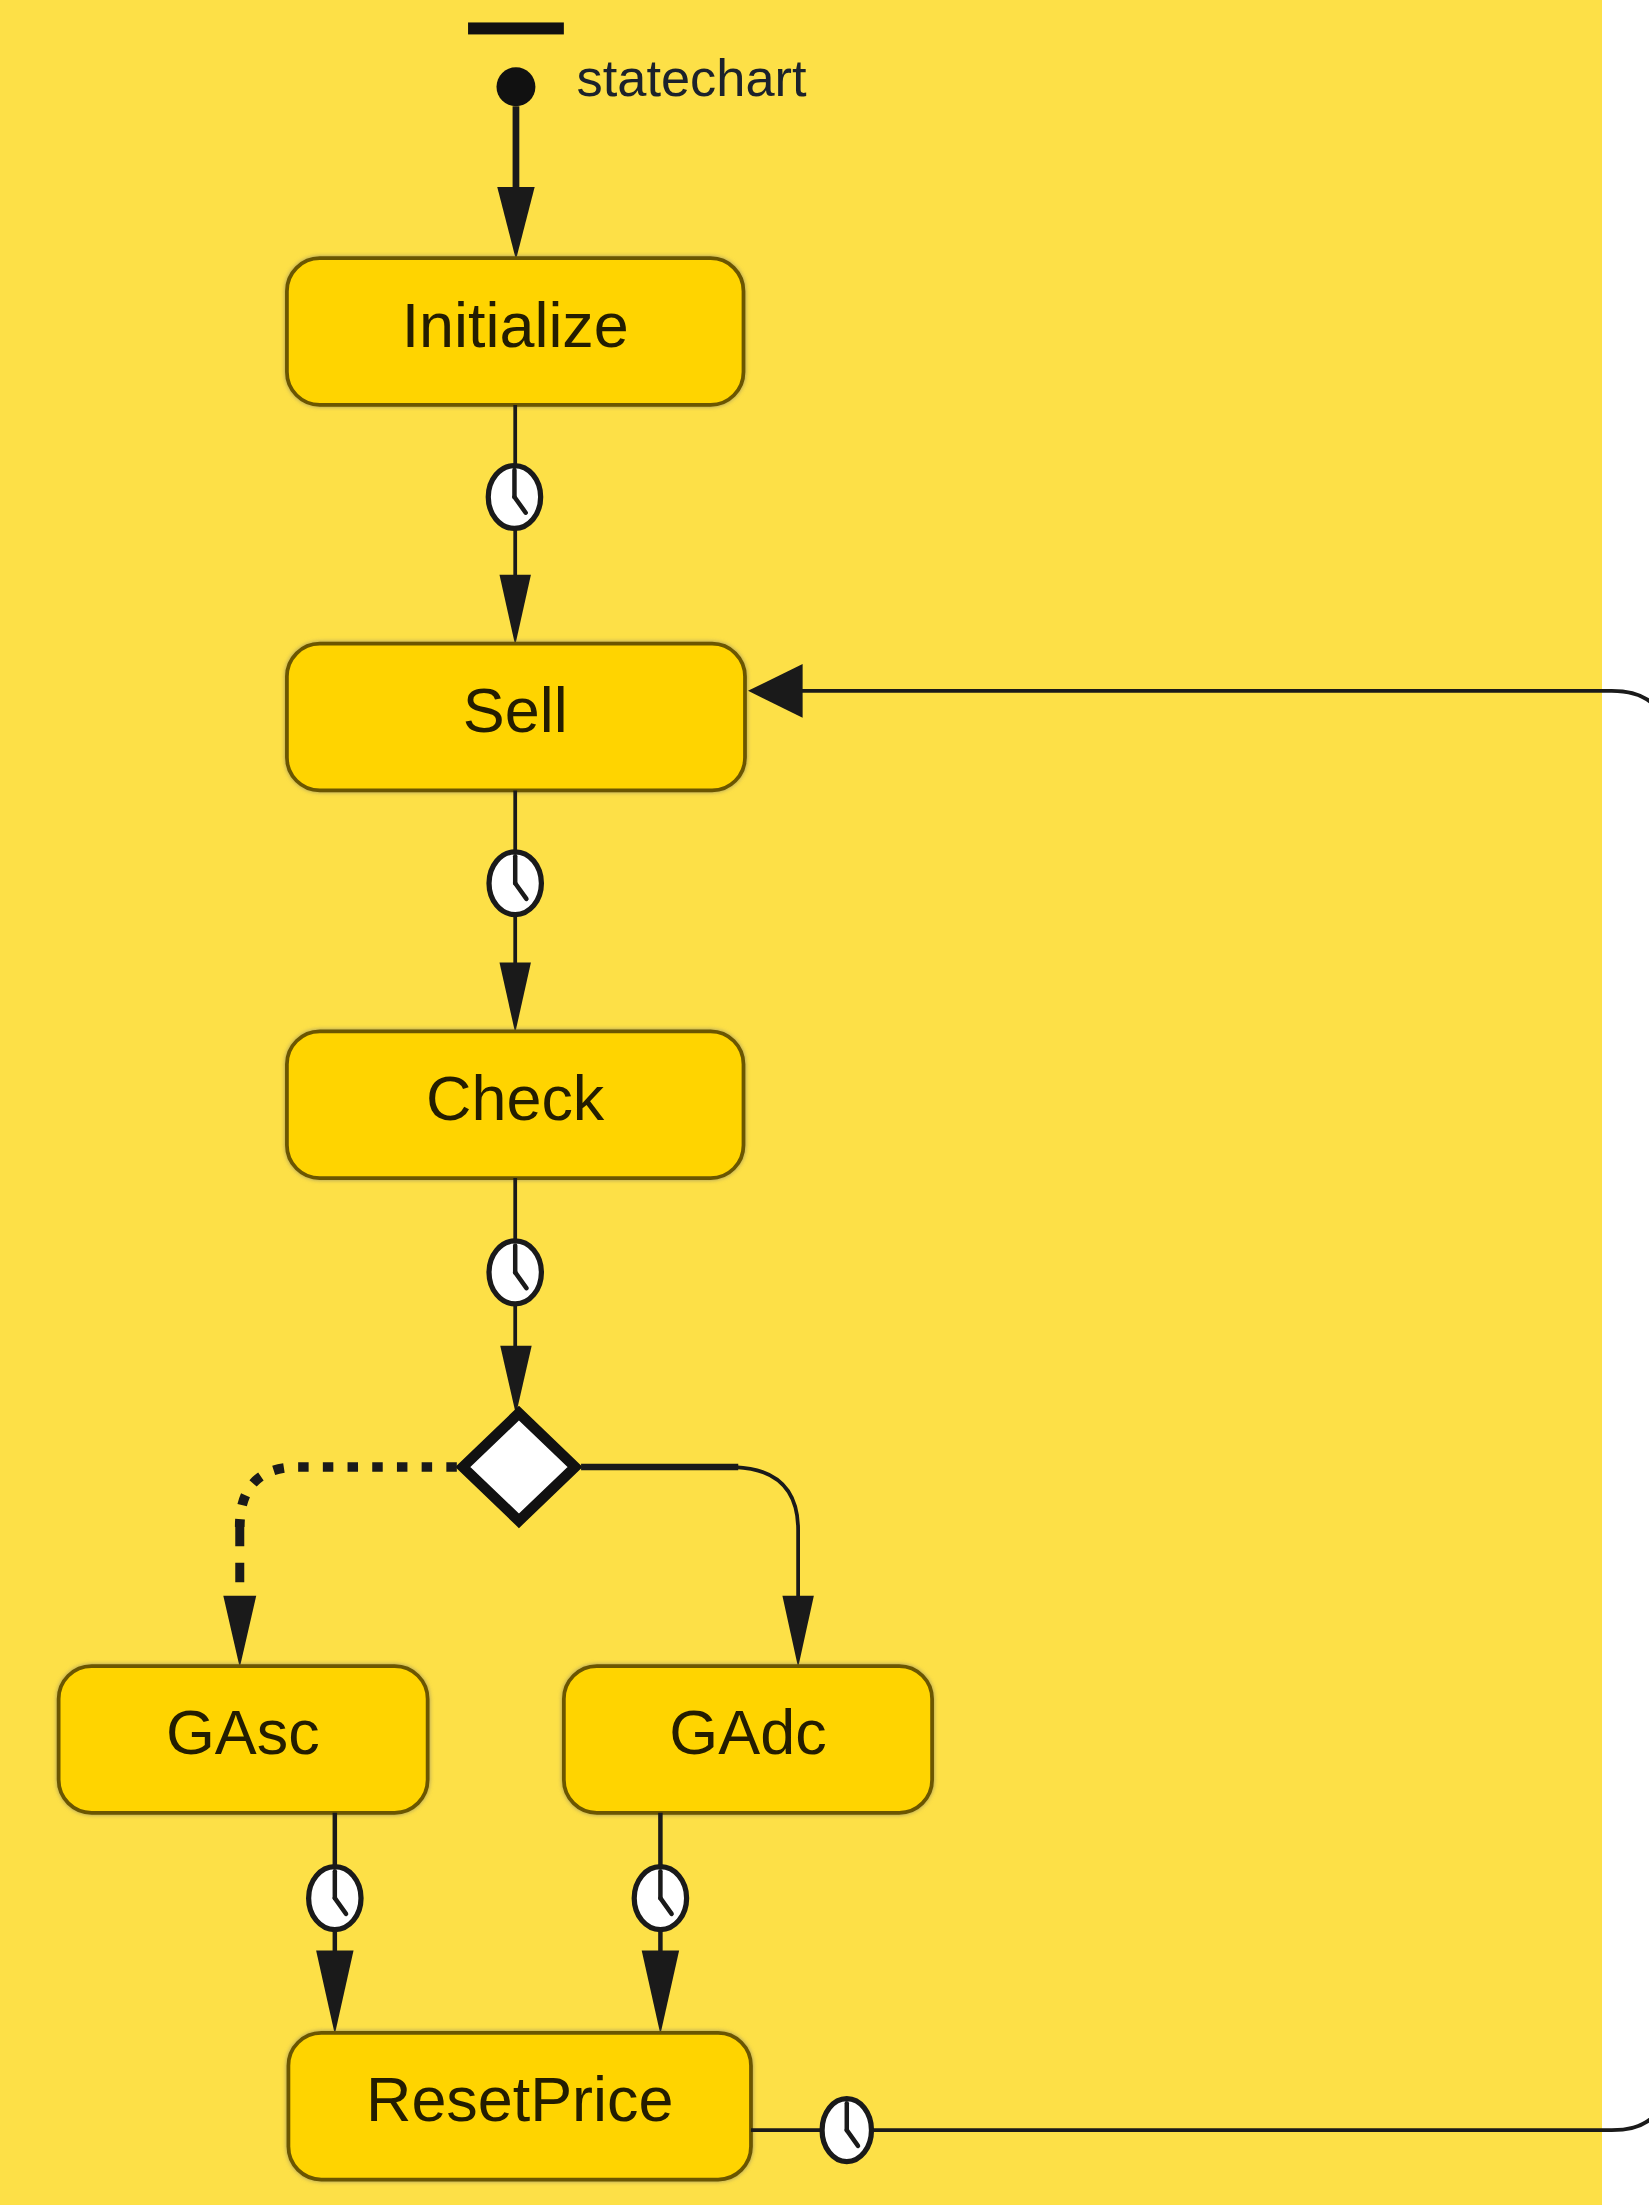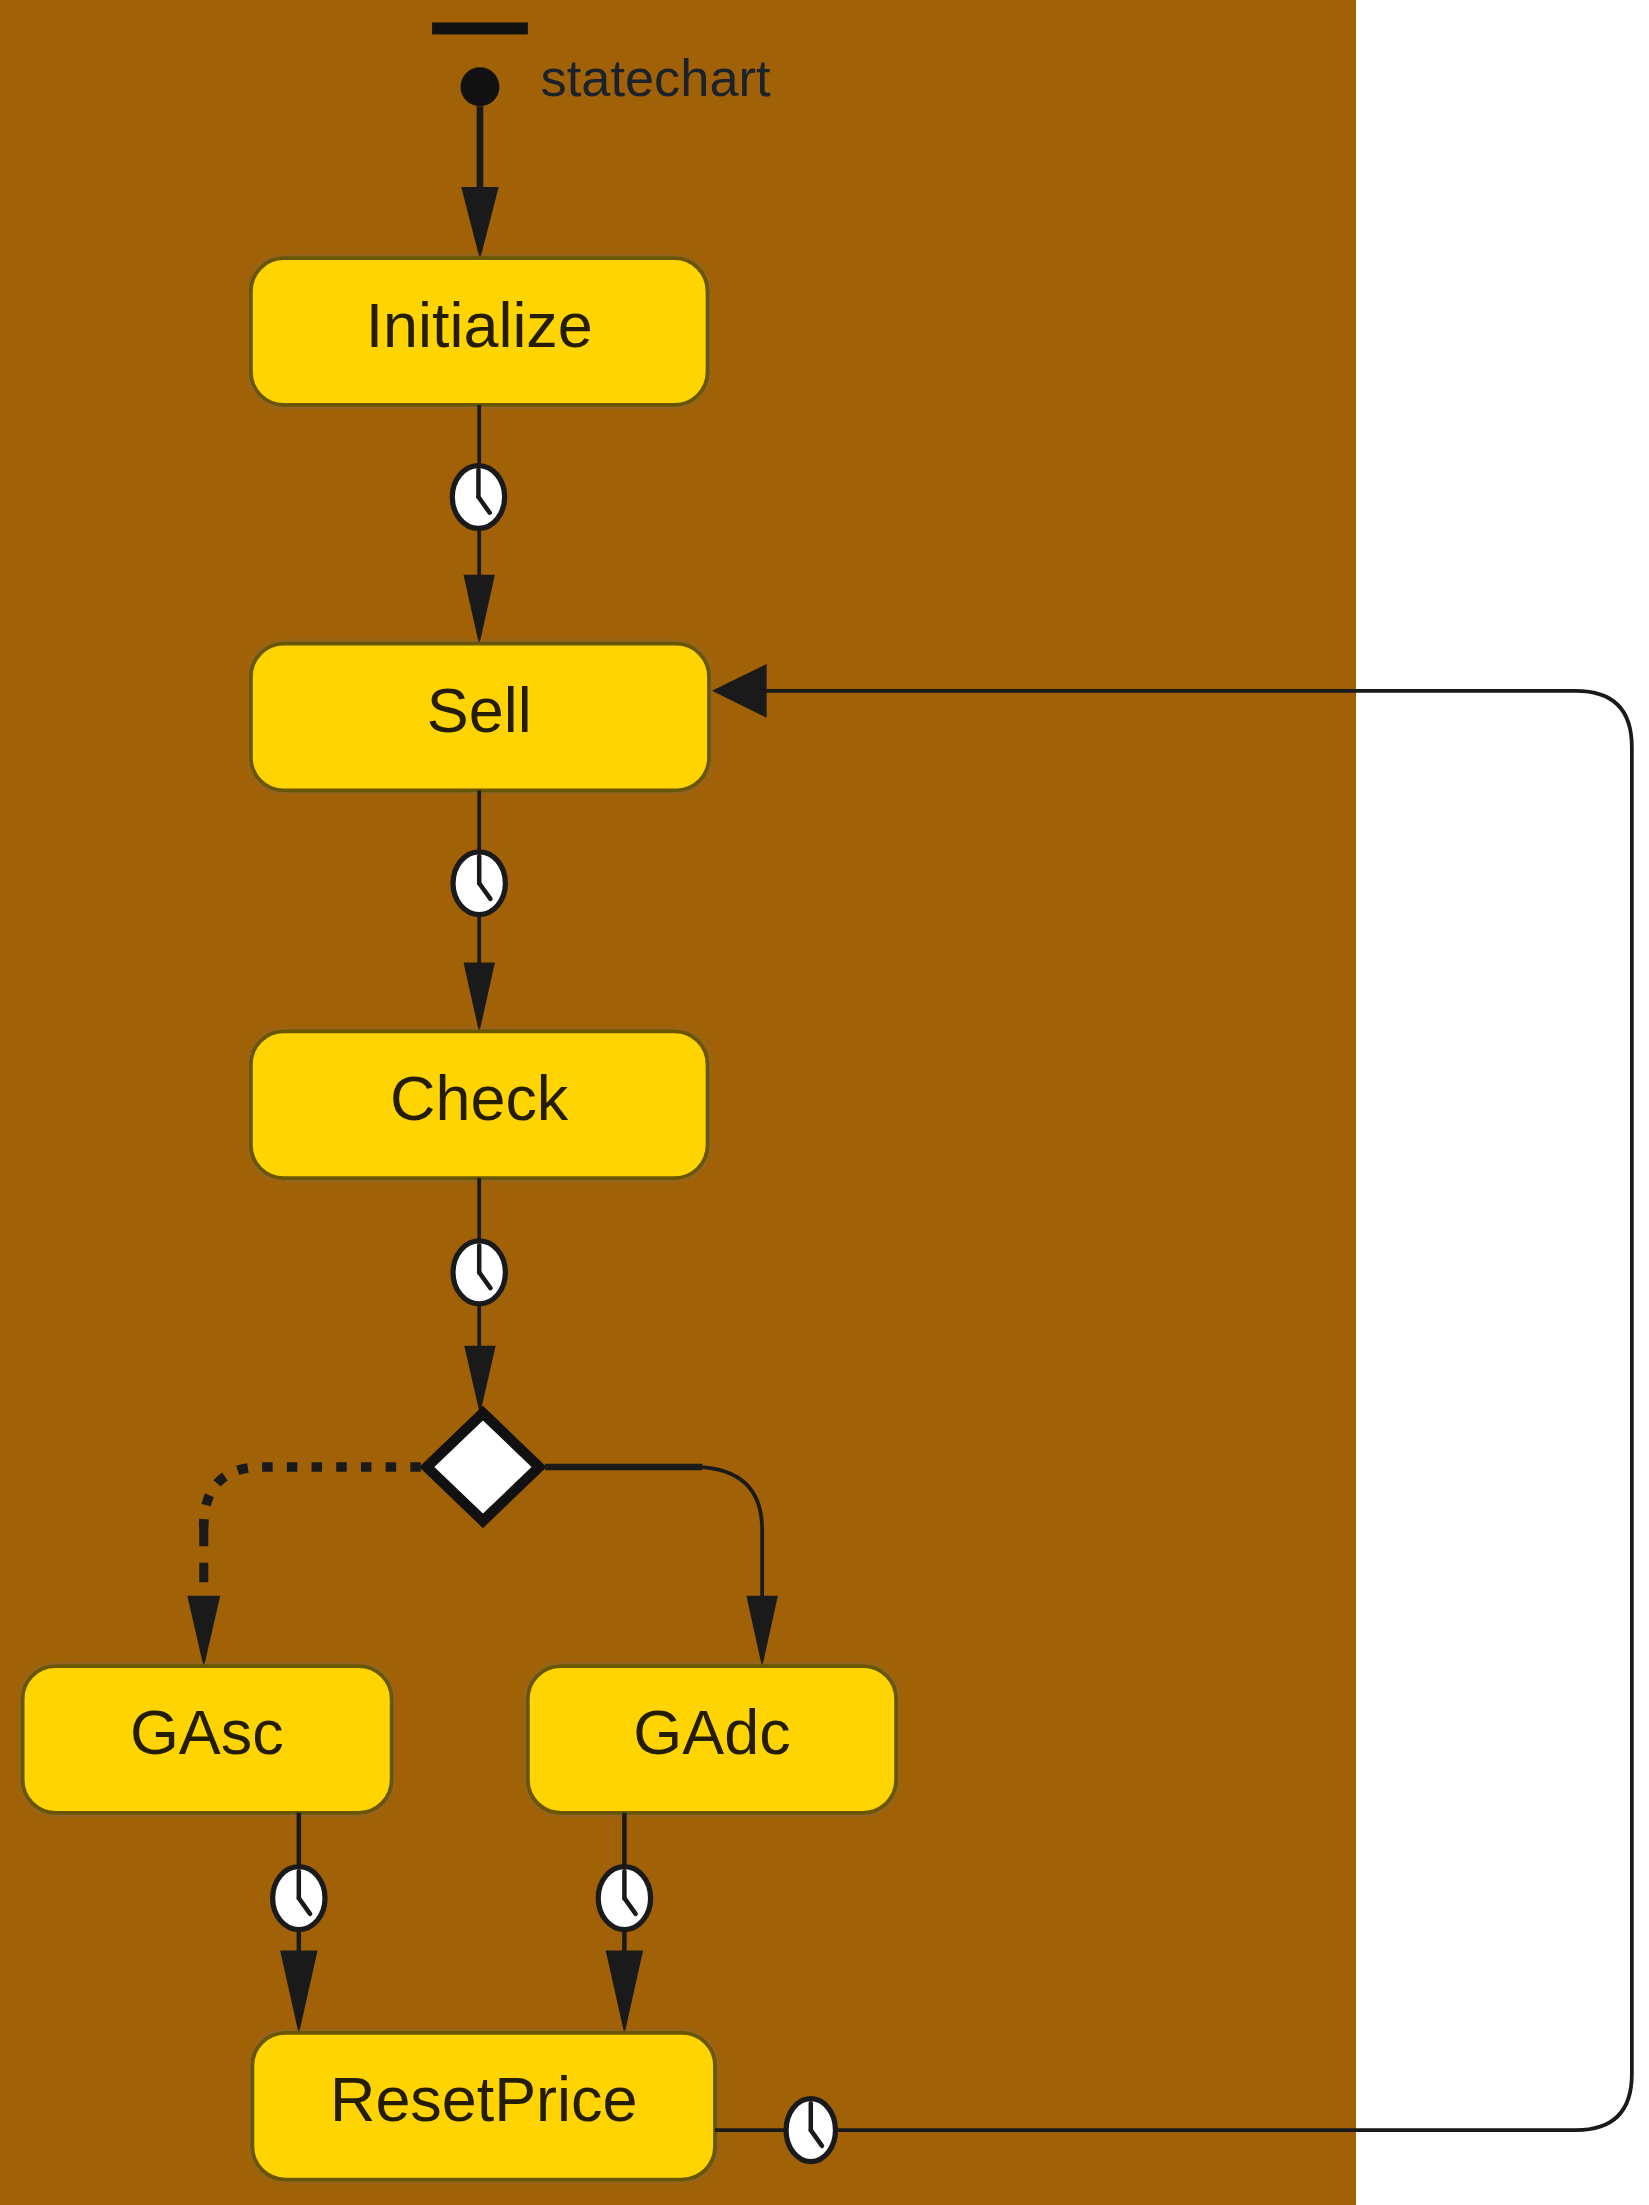--- a/index.html
+++ b/index.html
@@ -1,17 +1,17 @@
 <!DOCTYPE html>
 <html style="font-size:12px"><head>
 <meta charset="utf-8">
 <style>
   html,body{margin:0;padding:0;background:#ffffff;}
   body{font-family:"Liberation Sans", sans-serif;}
-  .canvas{width:1356px;height:2205px;position:relative;background:#a16207;}
+  .canvas{width:1566px;height:2205px;position:relative;background:#fde047;padding-left:36px;}
   svg{display:block;}
   .state-rect{
     fill:#FFD400;
     stroke:#6b5600;
     stroke-width:5;
     filter:drop-shadow(0 0 3px rgba(110,110,110,0.65));
   }
   .state-label{
     font-family:"Liberation Sans", sans-serif;
     font-size:84px;

